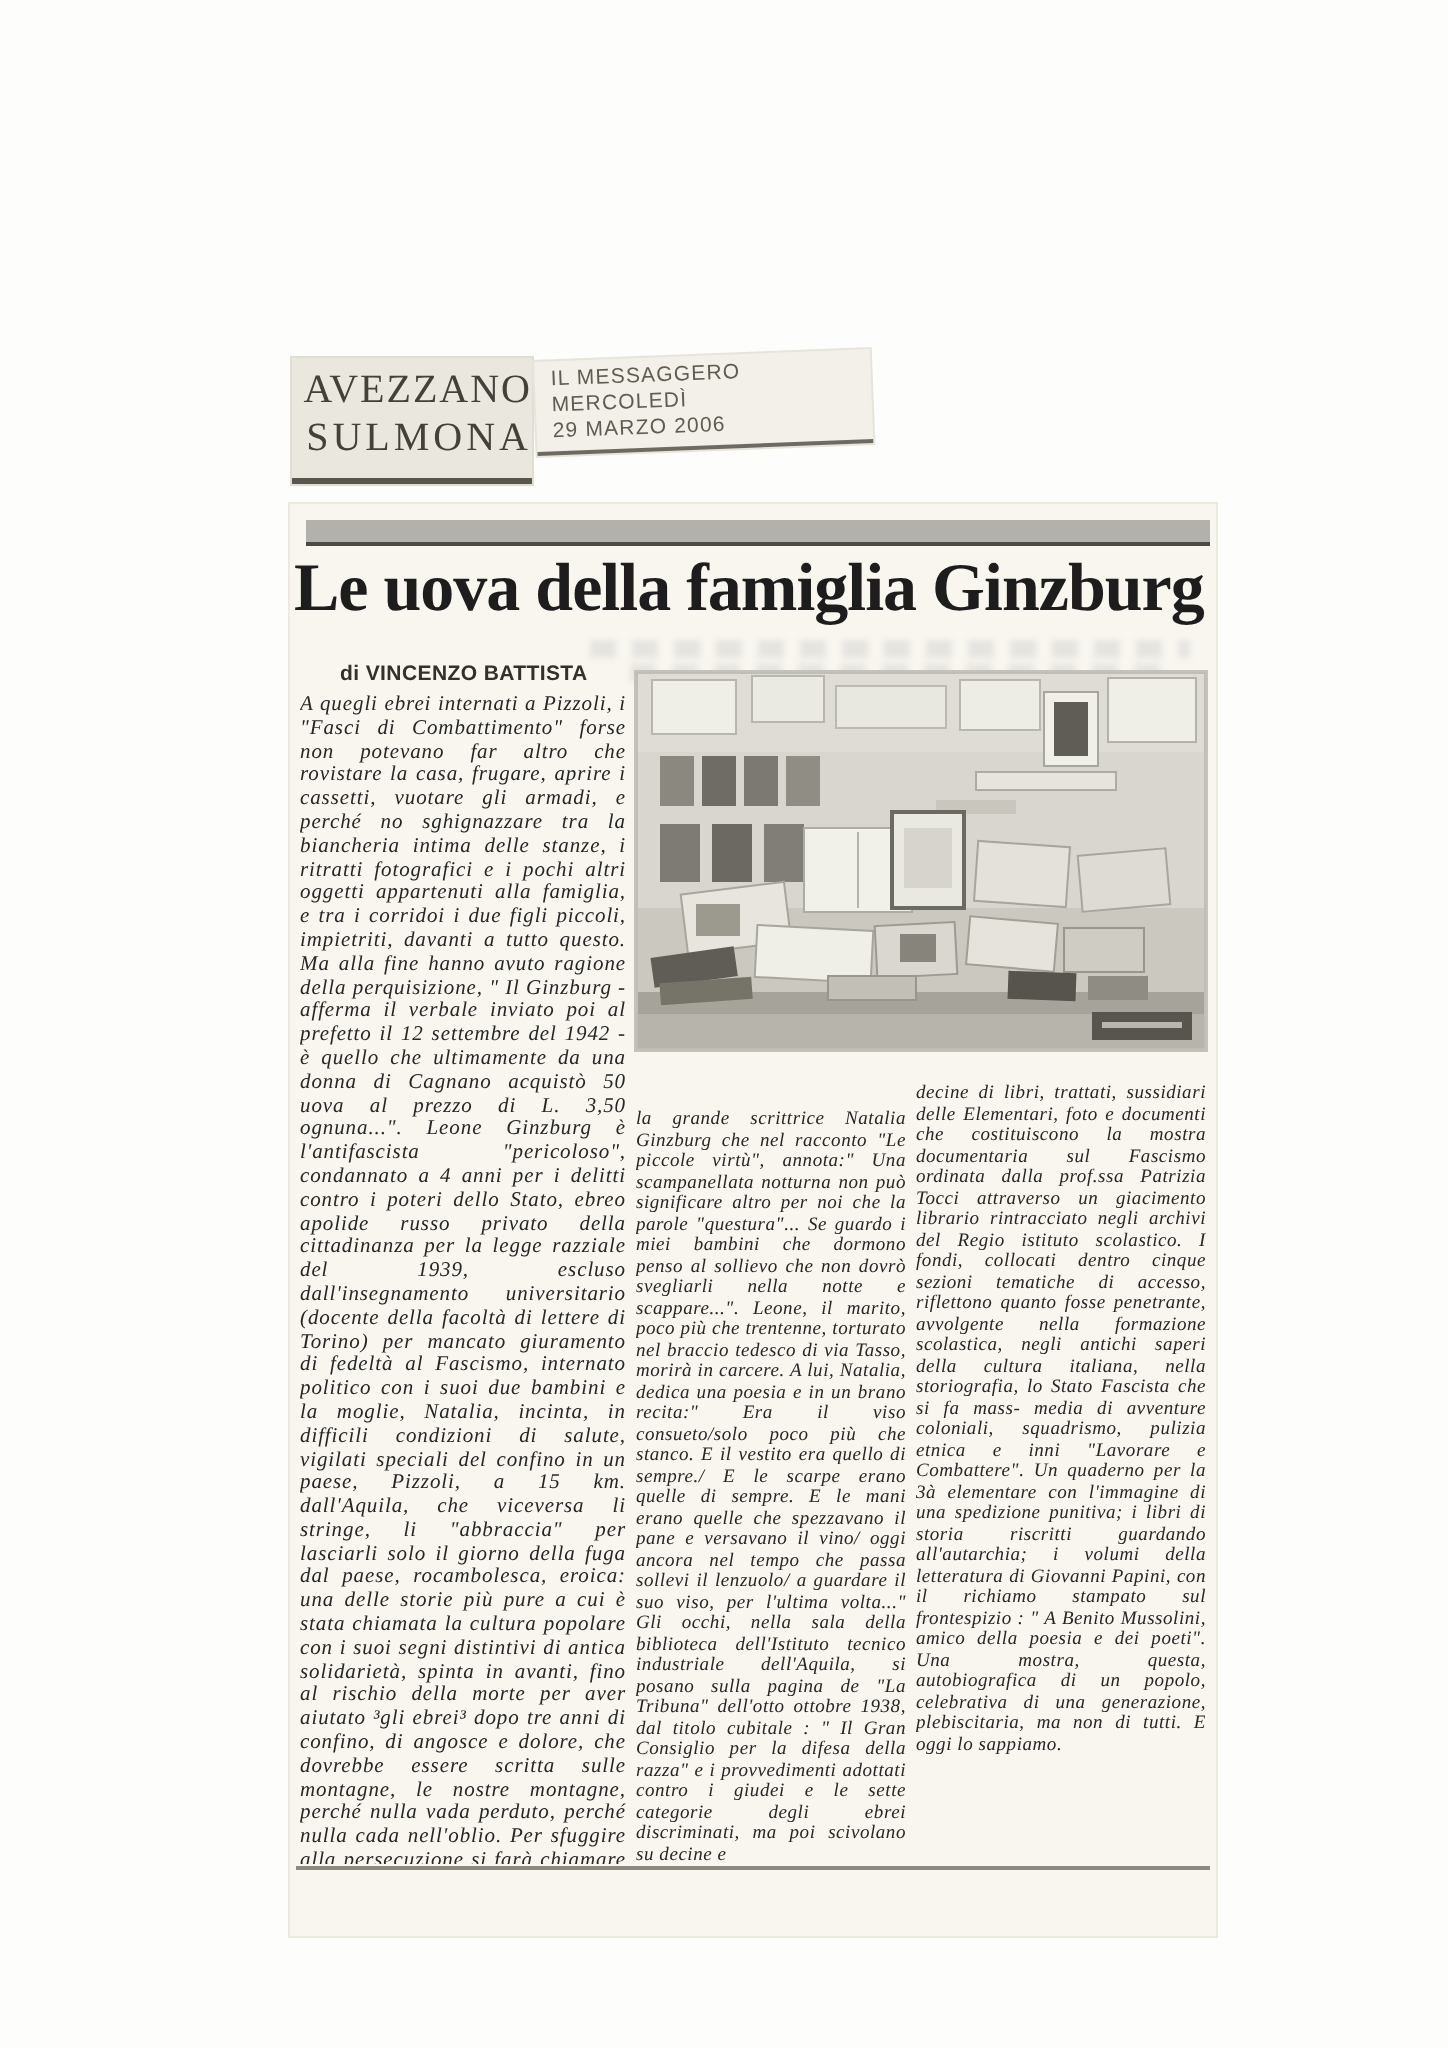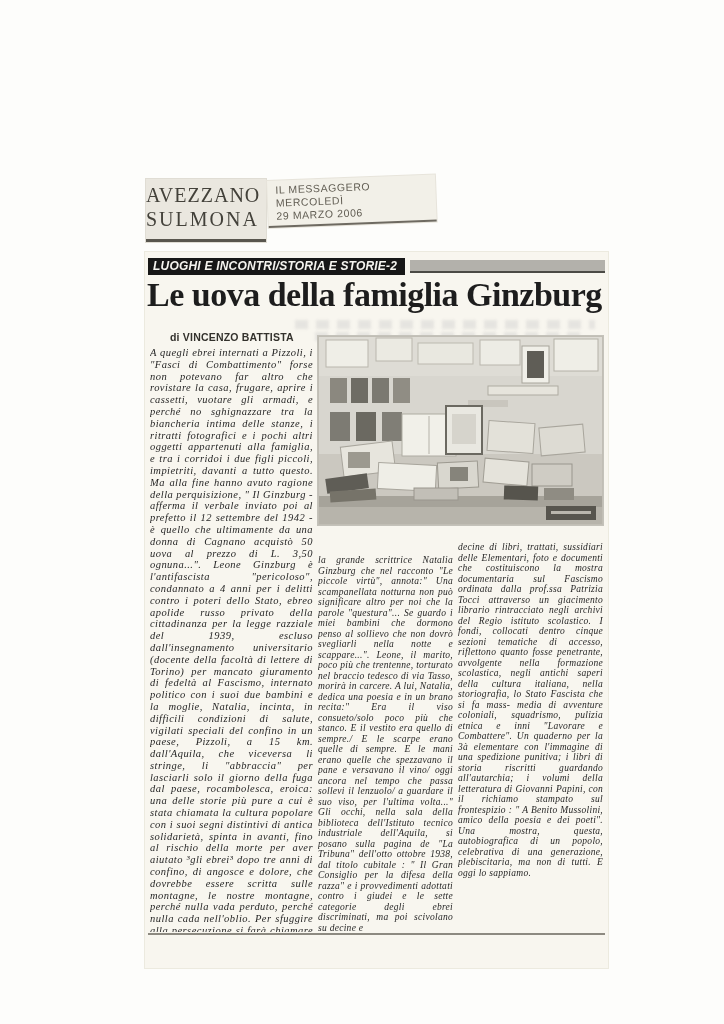--- a/index.html
+++ b/index.html
@@ -7,21 +7,21 @@
     width:724px;height:1024px;position:relative;overflow:hidden;
     background:#fdfdfb;
     font-family:"Liberation Serif", serif;
   }
   .page{position:absolute;inset:0;}
 
   
   .mast-left{
     position:absolute;left:146px;top:179px;width:120px;height:63px;
     background:#eae7df;border-bottom:3px solid #59564e;
-    text-align:left;color:#43413a;
+    text-align:right;color:#43413a;
     font-family:"Liberation Serif", serif;
     padding-top:4px;box-sizing:border-box;
     box-shadow:0 0 0 1px #e0ddd4;
   }
   .mast-left .l1{font-size:20px;letter-spacing:1px;line-height:24px;}
   .mast-left .l2{font-size:20px;letter-spacing:2px;line-height:24px;font-family:Liberation Serif, serif;}
   .mast-right{
     position:absolute;left:267px;top:181px;width:168px;height:47px;
     background:#f2f0e8;border-bottom:2px solid #6e6a61;
     transform:rotate(-2.2deg);transform-origin:left top;
@@ -103,21 +103,20 @@
   </div>
   <div class="mast-right">
     <div>IL MESSAGGERO</div>
     <div>MERCOLEDÌ</div>
     <div>29 MARZO 2006</div>
   </div>
 
   <div class="article">
 
     <div class="kicker-row">
-      <div class="kicker-bar">LUOGHI E INCONTRI/STORIA E STORIE-2</div>
       <div class="kicker-fill"></div>
     </div>
 
     <div class="headline">Le uova della famiglia Ginzburg</div>
 
     <div class="ghost g1"></div>
     <div class="ghost g2"></div>
 
     <div class="byline">di VINCENZO BATTISTA</div>
 

